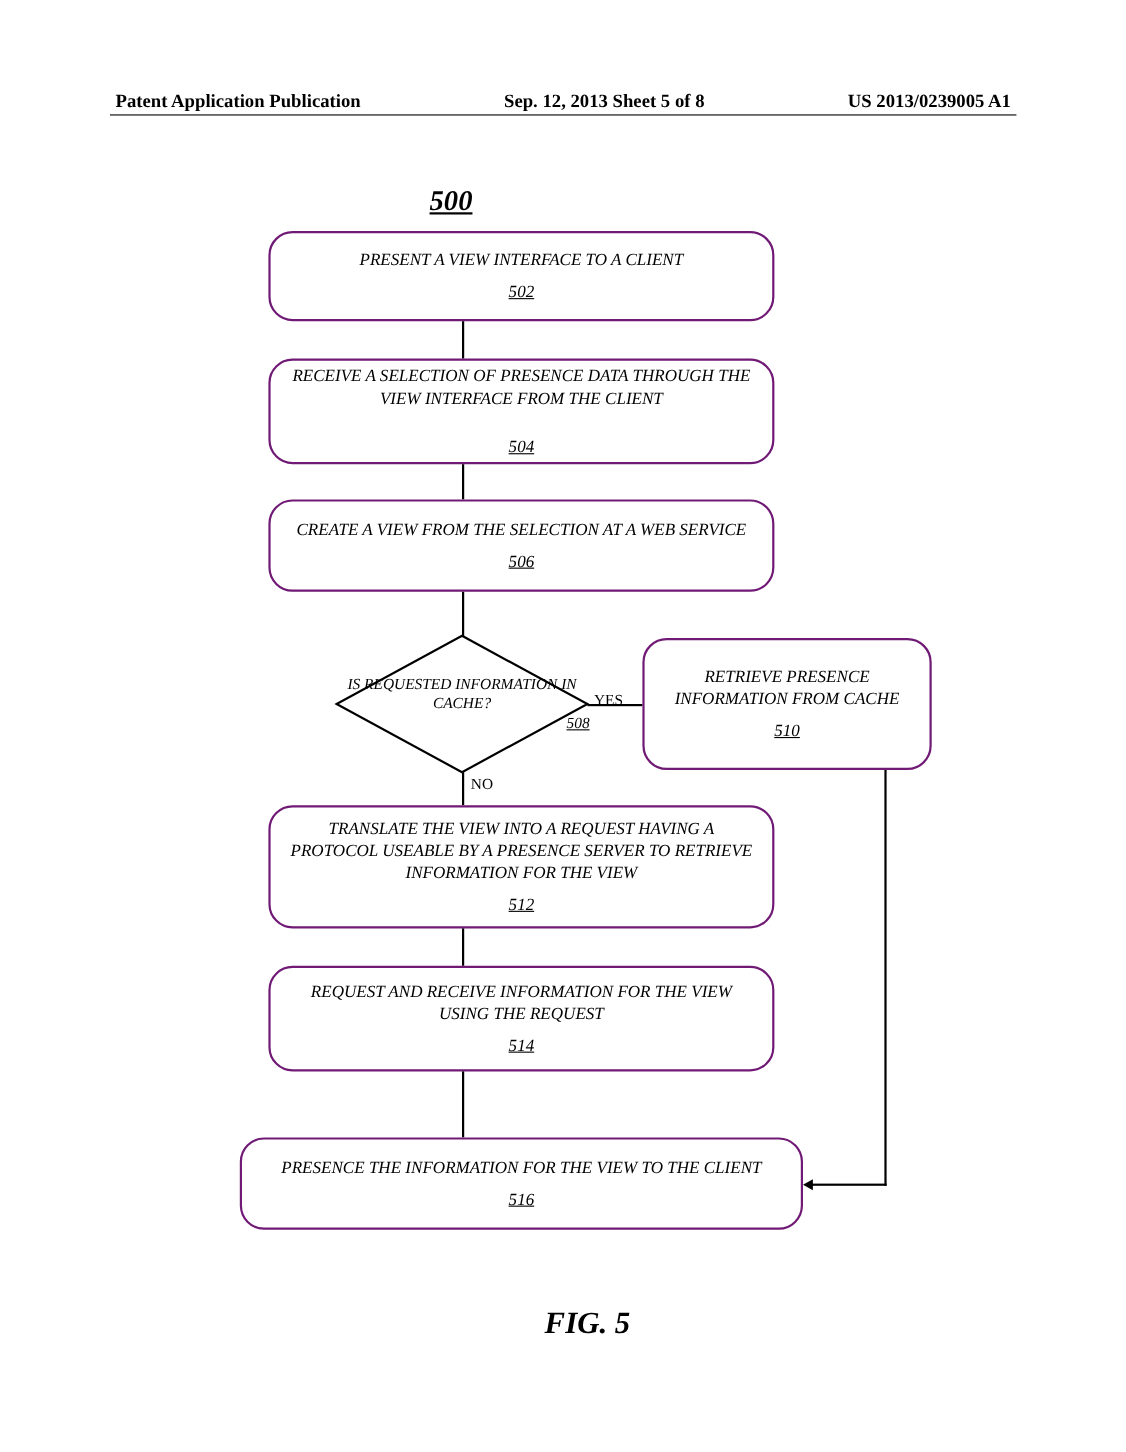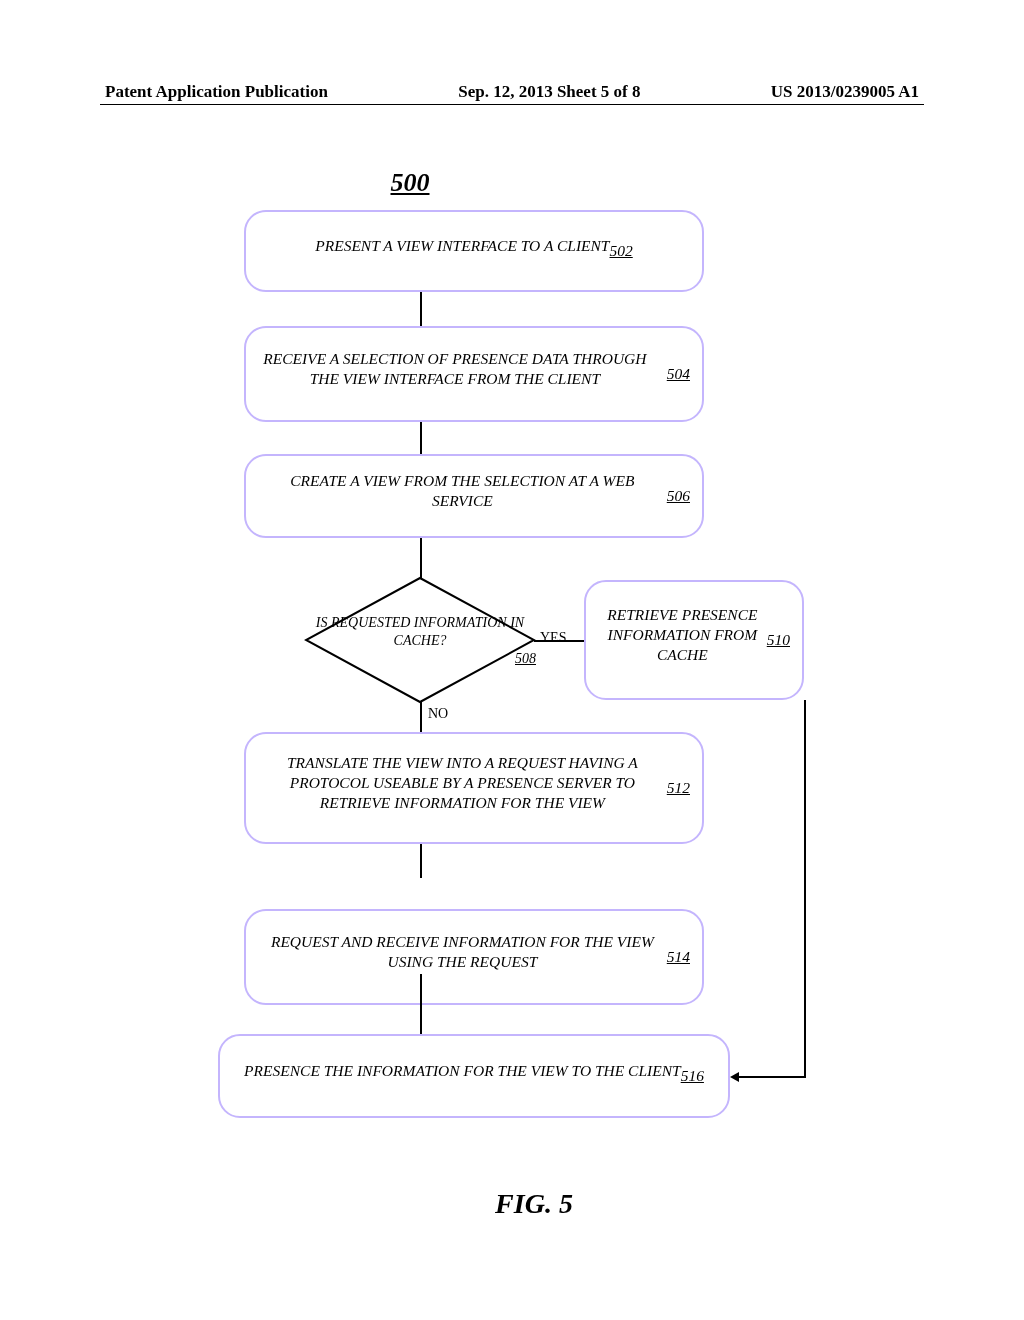--- a/index.html
+++ b/index.html
@@ -47,27 +47,27 @@
     width: 1024px;
     text-align: center;
     font-size: 28px;
     font-weight: bold;
     font-style: italic;
     padding-left: 44px;
   }
   
   .box {
     position: absolute;
-    border: 2px solid #c4b5fd;
+    border: 2px solid #701a75;
     border-radius: 22px;
     text-align: center;
     font-style: italic;
     padding: 10px 12px;
     display: flex;
-    flex-direction: row;
+    flex-direction: column;
     justify-content: center;
     align-items: center;
   }
   .box .txt {
     font-size: 15.5px;
     line-height: 1.3;
     margin-bottom: 10px;
   }
   .box .ref {
     font-size: 15.5px;
@@ -144,35 +144,35 @@
   </svg>
   <div class="diamond-text" style="left:0; top:38px; width:232px; text-align:center;">
     <div class="txt">IS REQUESTED INFORMATION IN CACHE?</div>
     <div class="ref">508</div>
   </div>
 </div>
 
 <div class="label" style="left:540px; top:630px;">YES</div>
 <div class="hline" style="left:534px; top:640px; width:50px;"></div>
 
-<div class="box" style="left:584px; top:580px; width:220px; height:120px;">
+<div class="box" style="left:584px; top:580px; width:263px; height:120px;">
   <div class="txt">RETRIEVE PRESENCE INFORMATION FROM CACHE</div>
   <div class="ref">510</div>
 </div>
 
 <div class="vline" style="left:420px; top:702px; height:30px;"></div>
 <div class="label" style="left:428px; top:706px;">NO</div>
 
 <div class="box" style="left:244px; top:732px; width:460px; height:112px;">
   <div class="txt">TRANSLATE THE VIEW INTO A REQUEST HAVING A PROTOCOL USEABLE BY A PRESENCE SERVER TO RETRIEVE INFORMATION FOR THE VIEW</div>
   <div class="ref">512</div>
 </div>
 <div class="vline" style="left:420px; top:844px; height:34px;"></div>
 
-<div class="box" style="left:244px; top:878px; width:460px; height:96px;margin-top:31px;">
+<div class="box" style="left:244px; top:878px; width:460px; height:96px;">
   <div class="txt">REQUEST AND RECEIVE INFORMATION FOR THE VIEW USING THE REQUEST</div>
   <div class="ref">514</div>
 </div>
 <div class="vline" style="left:420px; top:974px; height:60px;"></div>
 
 <div class="box" style="left:218px; top:1034px; width:512px; height:84px;">
   <div class="txt">PRESENCE THE INFORMATION FOR THE VIEW TO THE CLIENT</div>
   <div class="ref">516</div>
 </div>
 

